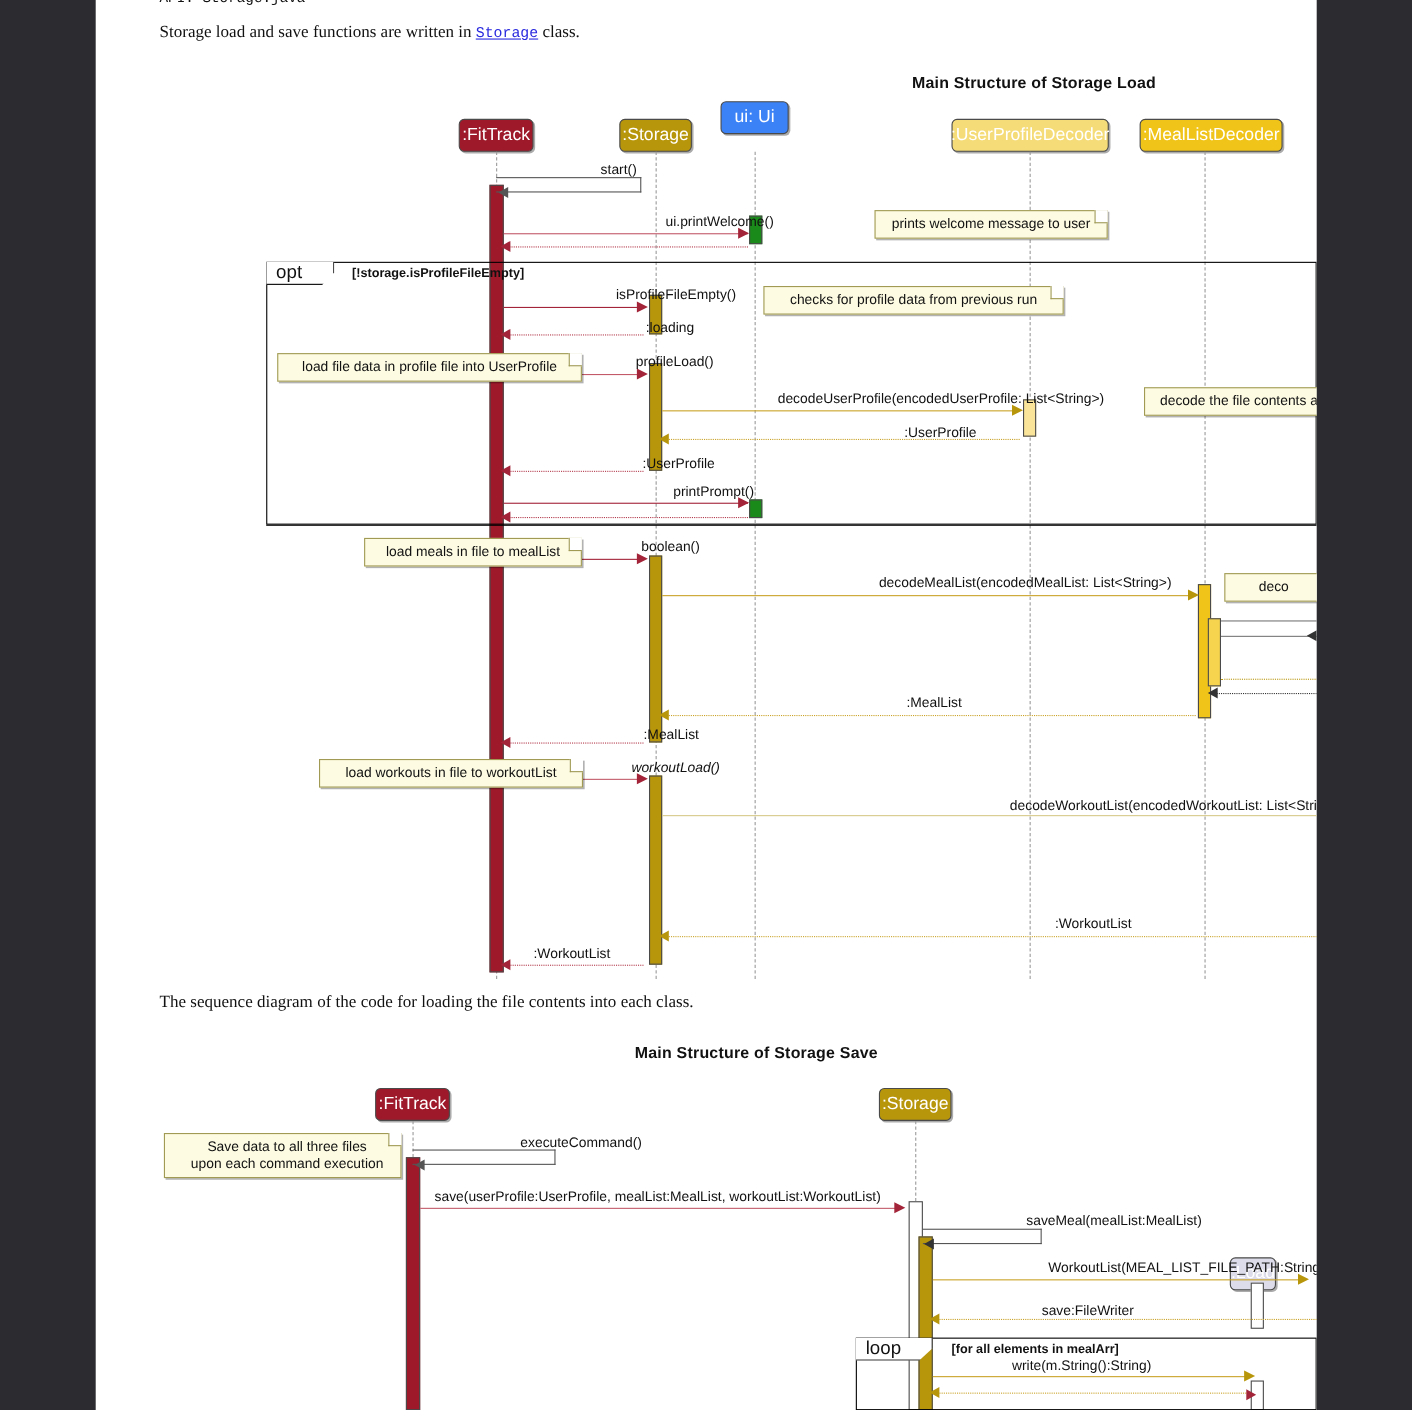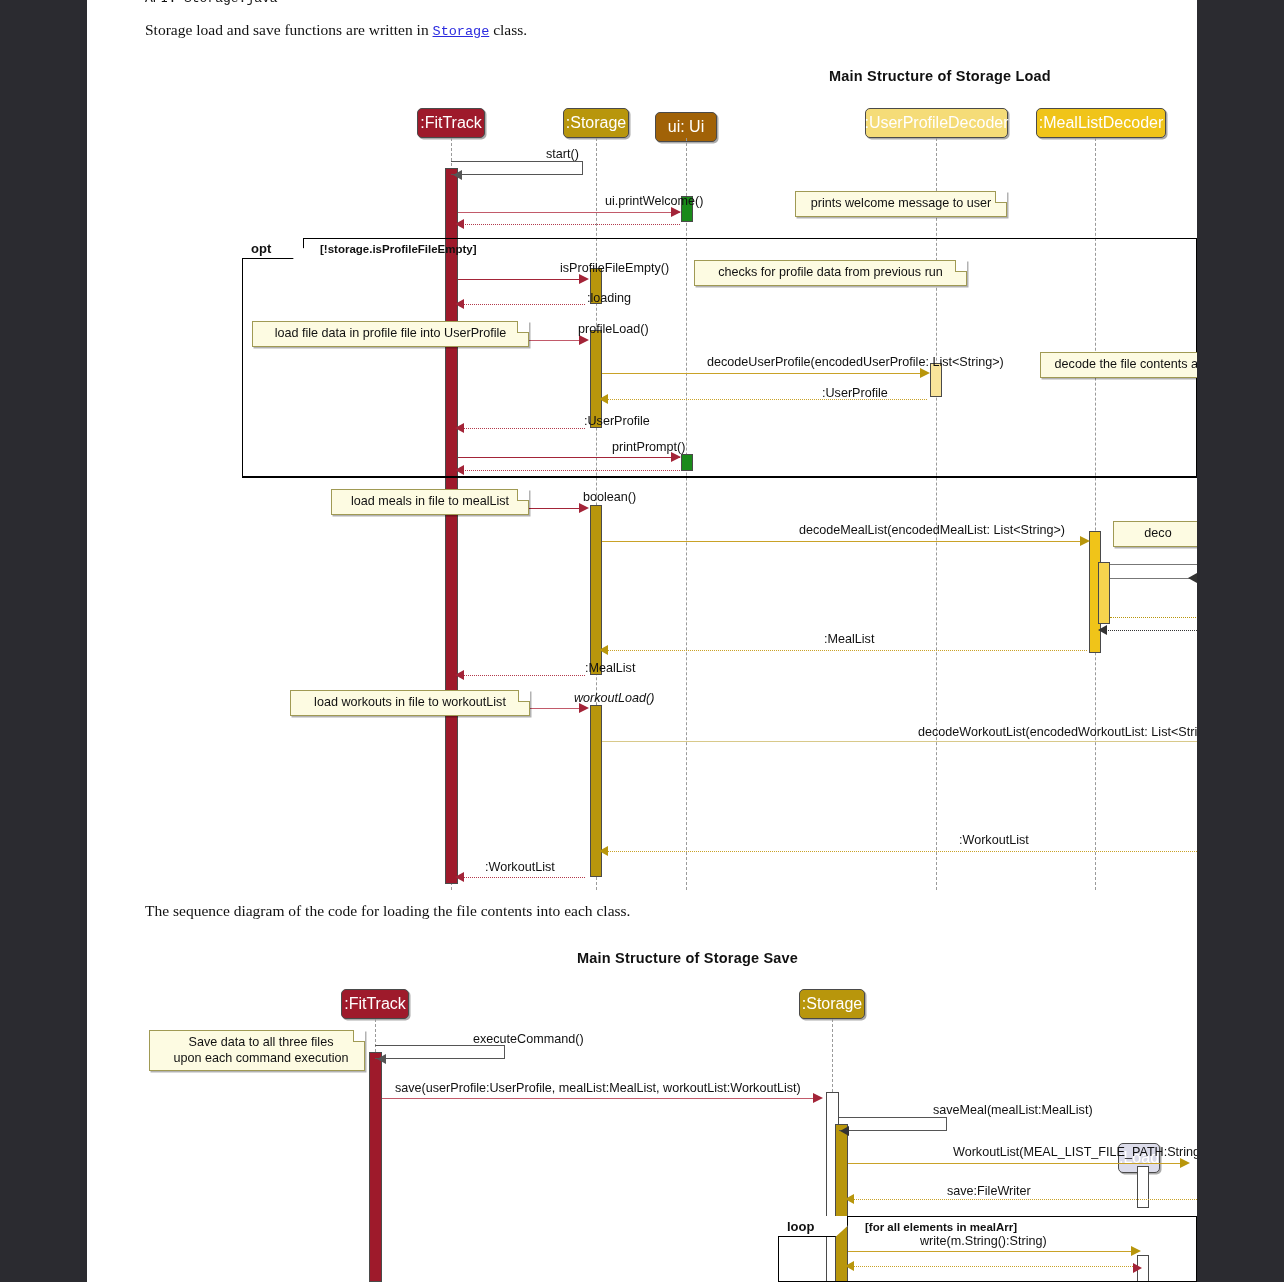--- a/index.html
+++ b/index.html
@@ -59,21 +59,21 @@
     content:"";position:absolute;right:-1px;top:-1px;
     width:11px;height:11px;background:#fff;
     border-left:1px solid #a09a54;border-bottom:1px solid #a09a54;
     transform:none;
   }
   .note.plain:after{display:none;}
 
   .frag{position:absolute;border:1.6px solid #000;box-sizing:border-box;background:transparent;}
   .fragtab{position:absolute;border:1.6px solid #000;border-top:none;border-left:none;
     background:#fff;box-sizing:border-box;height:21px;
-    font-weight:bold;font-size:13px;color:#111;
+    font-weight:normal;font-size:17px;color:#111;
     display:flex;align-items:center;padding-left:9px;
     clip-path:polygon(0 0,100% 0,100% 45%,82% 100%,0 100%);}
   .fragcond{position:absolute;font-weight:bold;font-size:11.5px;color:#111;white-space:nowrap;}
   .fragline{position:absolute;height:0;border-top:1.6px solid #000;}
 
   .selfmsg{position:absolute;border:1.6px solid #555;border-left:none;box-sizing:border-box;}
 </style>
 </head>
 <body>
 
@@ -86,21 +86,21 @@
   <div class="diagram">
 
     <div class="dtitle" style="left:742px;top:68px;">Main Structure of Storage Load</div>
 
     <div class="actor" style="left:330px;top:108px;width:68px;background:#9e1a2b;">
         <span>:FitTrack</span>
       </div>
     <div class="actor" style="left:476px;top:108px;width:66px;background:#b8960c;">
         <span>:Storage</span>
       </div>
-    <div class="actor" style="left:568px;top:112px;width:62px;background:#a16207;">
+    <div class="actor" style="left:568px;top:92px;width:62px;background:#3b82f6;">
         <span>ui: Ui</span>
       </div>
     <div class="actor" style="left:778px;top:108px;width:143px;background:#f5dc78;">
         <span>:UserProfileDecoder</span>
       </div>
     <div class="actor" style="left:949px;top:108px;width:130px;background:#f0c419;">
         <span>:MealListDecoder</span>
       </div>
 
     <div class="lifeline" style="left:364px;top:138px;height:752px;"></div>

